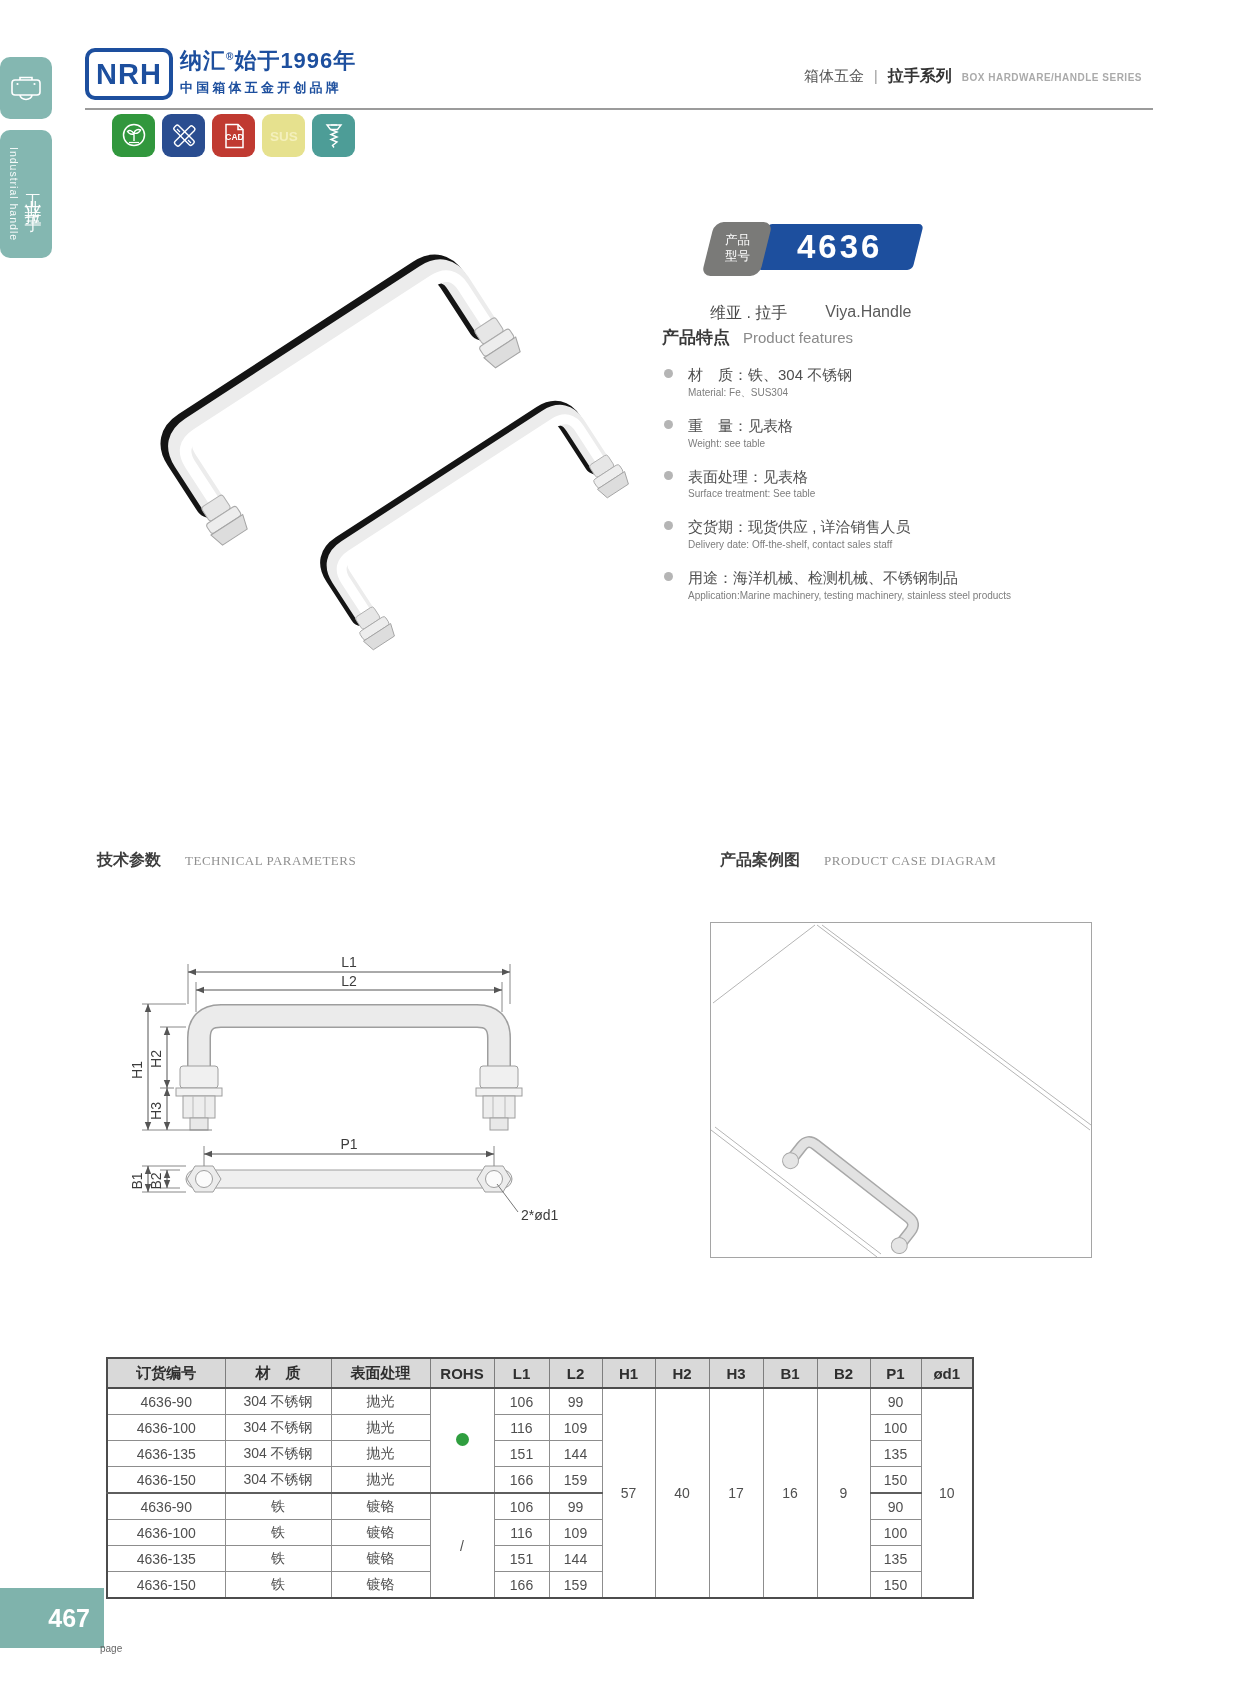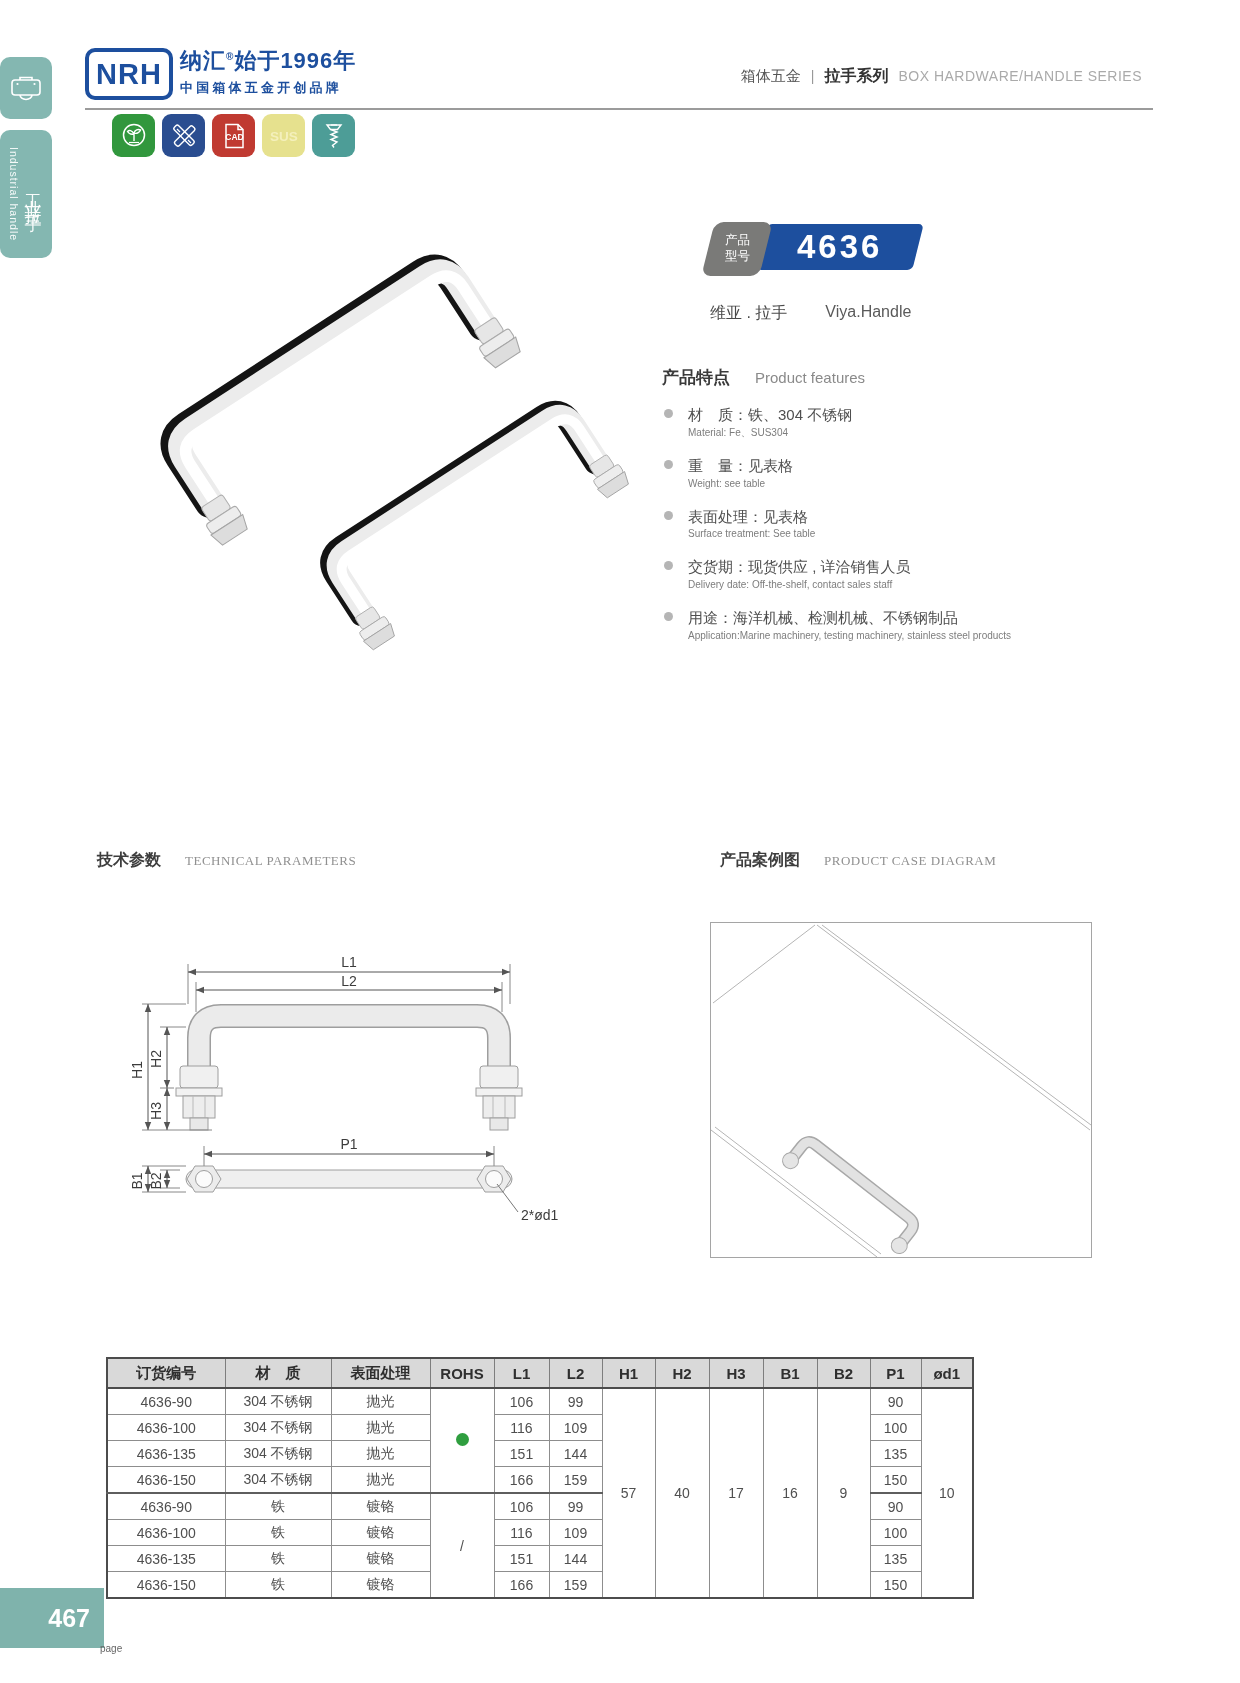--- a/index.html
+++ b/index.html
@@ -15,38 +15,38 @@
   #logo-box{position:absolute;left:85px;top:48px;width:80px;height:44px;border:4px solid #1d4f9e;border-radius:10px;
             display:flex;align-items:center;justify-content:center;font-weight:bold;font-size:29px;color:#1d4f9e;letter-spacing:1px;}
   #brand-text{position:absolute;left:180px;top:46px;color:#1d4f9e;}
   #brand-line1{font-size:22px;font-weight:bold;letter-spacing:1px;}
   #brand-line1 .sup{font-size:10px;vertical-align:super;}
   #brand-line2{font-size:13px;font-weight:bold;letter-spacing:3.2px;margin-top:3px;}
   #header-right{position:absolute;right:98px;top:66px;display:flex;align-items:baseline;gap:10px;white-space:nowrap;}
   #header-cat{font-size:15px;color:#555;}
   #header-sep{font-size:14px;color:#999;}
   #header-series{font-size:16px;font-weight:bold;color:#333;}
-  #header-series-en{font-size:14px;color:#aaa;letter-spacing:.5px;}
+  #header-series-en{font-size:10px;color:#aaa;letter-spacing:.5px;font-weight:bold;}
   #header-rule{position:absolute;left:85px;top:108px;width:1068px;height:2px;background:#9b9b9b;}
   
   #icons-row{position:absolute;left:112px;top:114px;display:flex;gap:7px;}
   .cert-icon{width:43px;height:43px;border-radius:9px;display:flex;align-items:center;justify-content:center;}
   
   #model-banner{position:absolute;left:762px;top:224px;width:156px;height:46px;background:#1d4f9e;
                 border-radius:5px;transform:skewX(-14deg);display:flex;align-items:center;justify-content:center;}
   #model-banner span{transform:skewX(14deg);color:#fff;font-size:33px;font-weight:bold;letter-spacing:3px;}
   #model-tag{position:absolute;left:708px;top:222px;width:58px;height:54px;background:#7a7a78;
              border-radius:9px;transform:skewX(-14deg);display:flex;align-items:center;justify-content:center;z-index:2;}
   #model-tag .tag-inner{transform:skewX(14deg);color:#fff;font-size:12.5px;line-height:1.25;text-align:center;}
   #product-names{position:absolute;left:710px;top:288px;display:flex;gap:38px;font-size:16px;margin-top:15px;}
   #product-name-cn{color:#4a4a4a;}
   #product-name-en{color:#5a5a5a;}
   
   #features{position:absolute;left:662px;top:326px;width:436px;}
-  #features-title{display:flex;align-items:baseline;gap:25px;margin-top:40px;}
+  #features-title{display:flex;align-items:baseline;gap:13px;}
   #features-title .cn{font-size:17px;font-weight:bold;color:#3a3a3a;}
   #features-title .en{font-size:15px;color:#8a8a8a;}
   .feat-item{position:relative;padding-left:26px;margin-top:15px;}
   .feat-bullet{position:absolute;left:2px;top:5px;width:9px;height:9px;border-radius:50%;background:#b5b5b5;}
   .feat-cn{font-size:15px;color:#4f4f4f;line-height:1.45;}
   .feat-en{font-size:10px;color:#7d7d7d;line-height:1.4;margin-top:0;max-width:400px;}
   
   .section-title{position:absolute;display:flex;align-items:baseline;gap:24px;white-space:nowrap;font-family:Liberation Serif, serif;}
   .section-title .cn{font-size:16px;font-weight:bold;color:#3d3d3d;}
   .section-title .en{font-size:13px;color:#909090;letter-spacing:.5px;}

